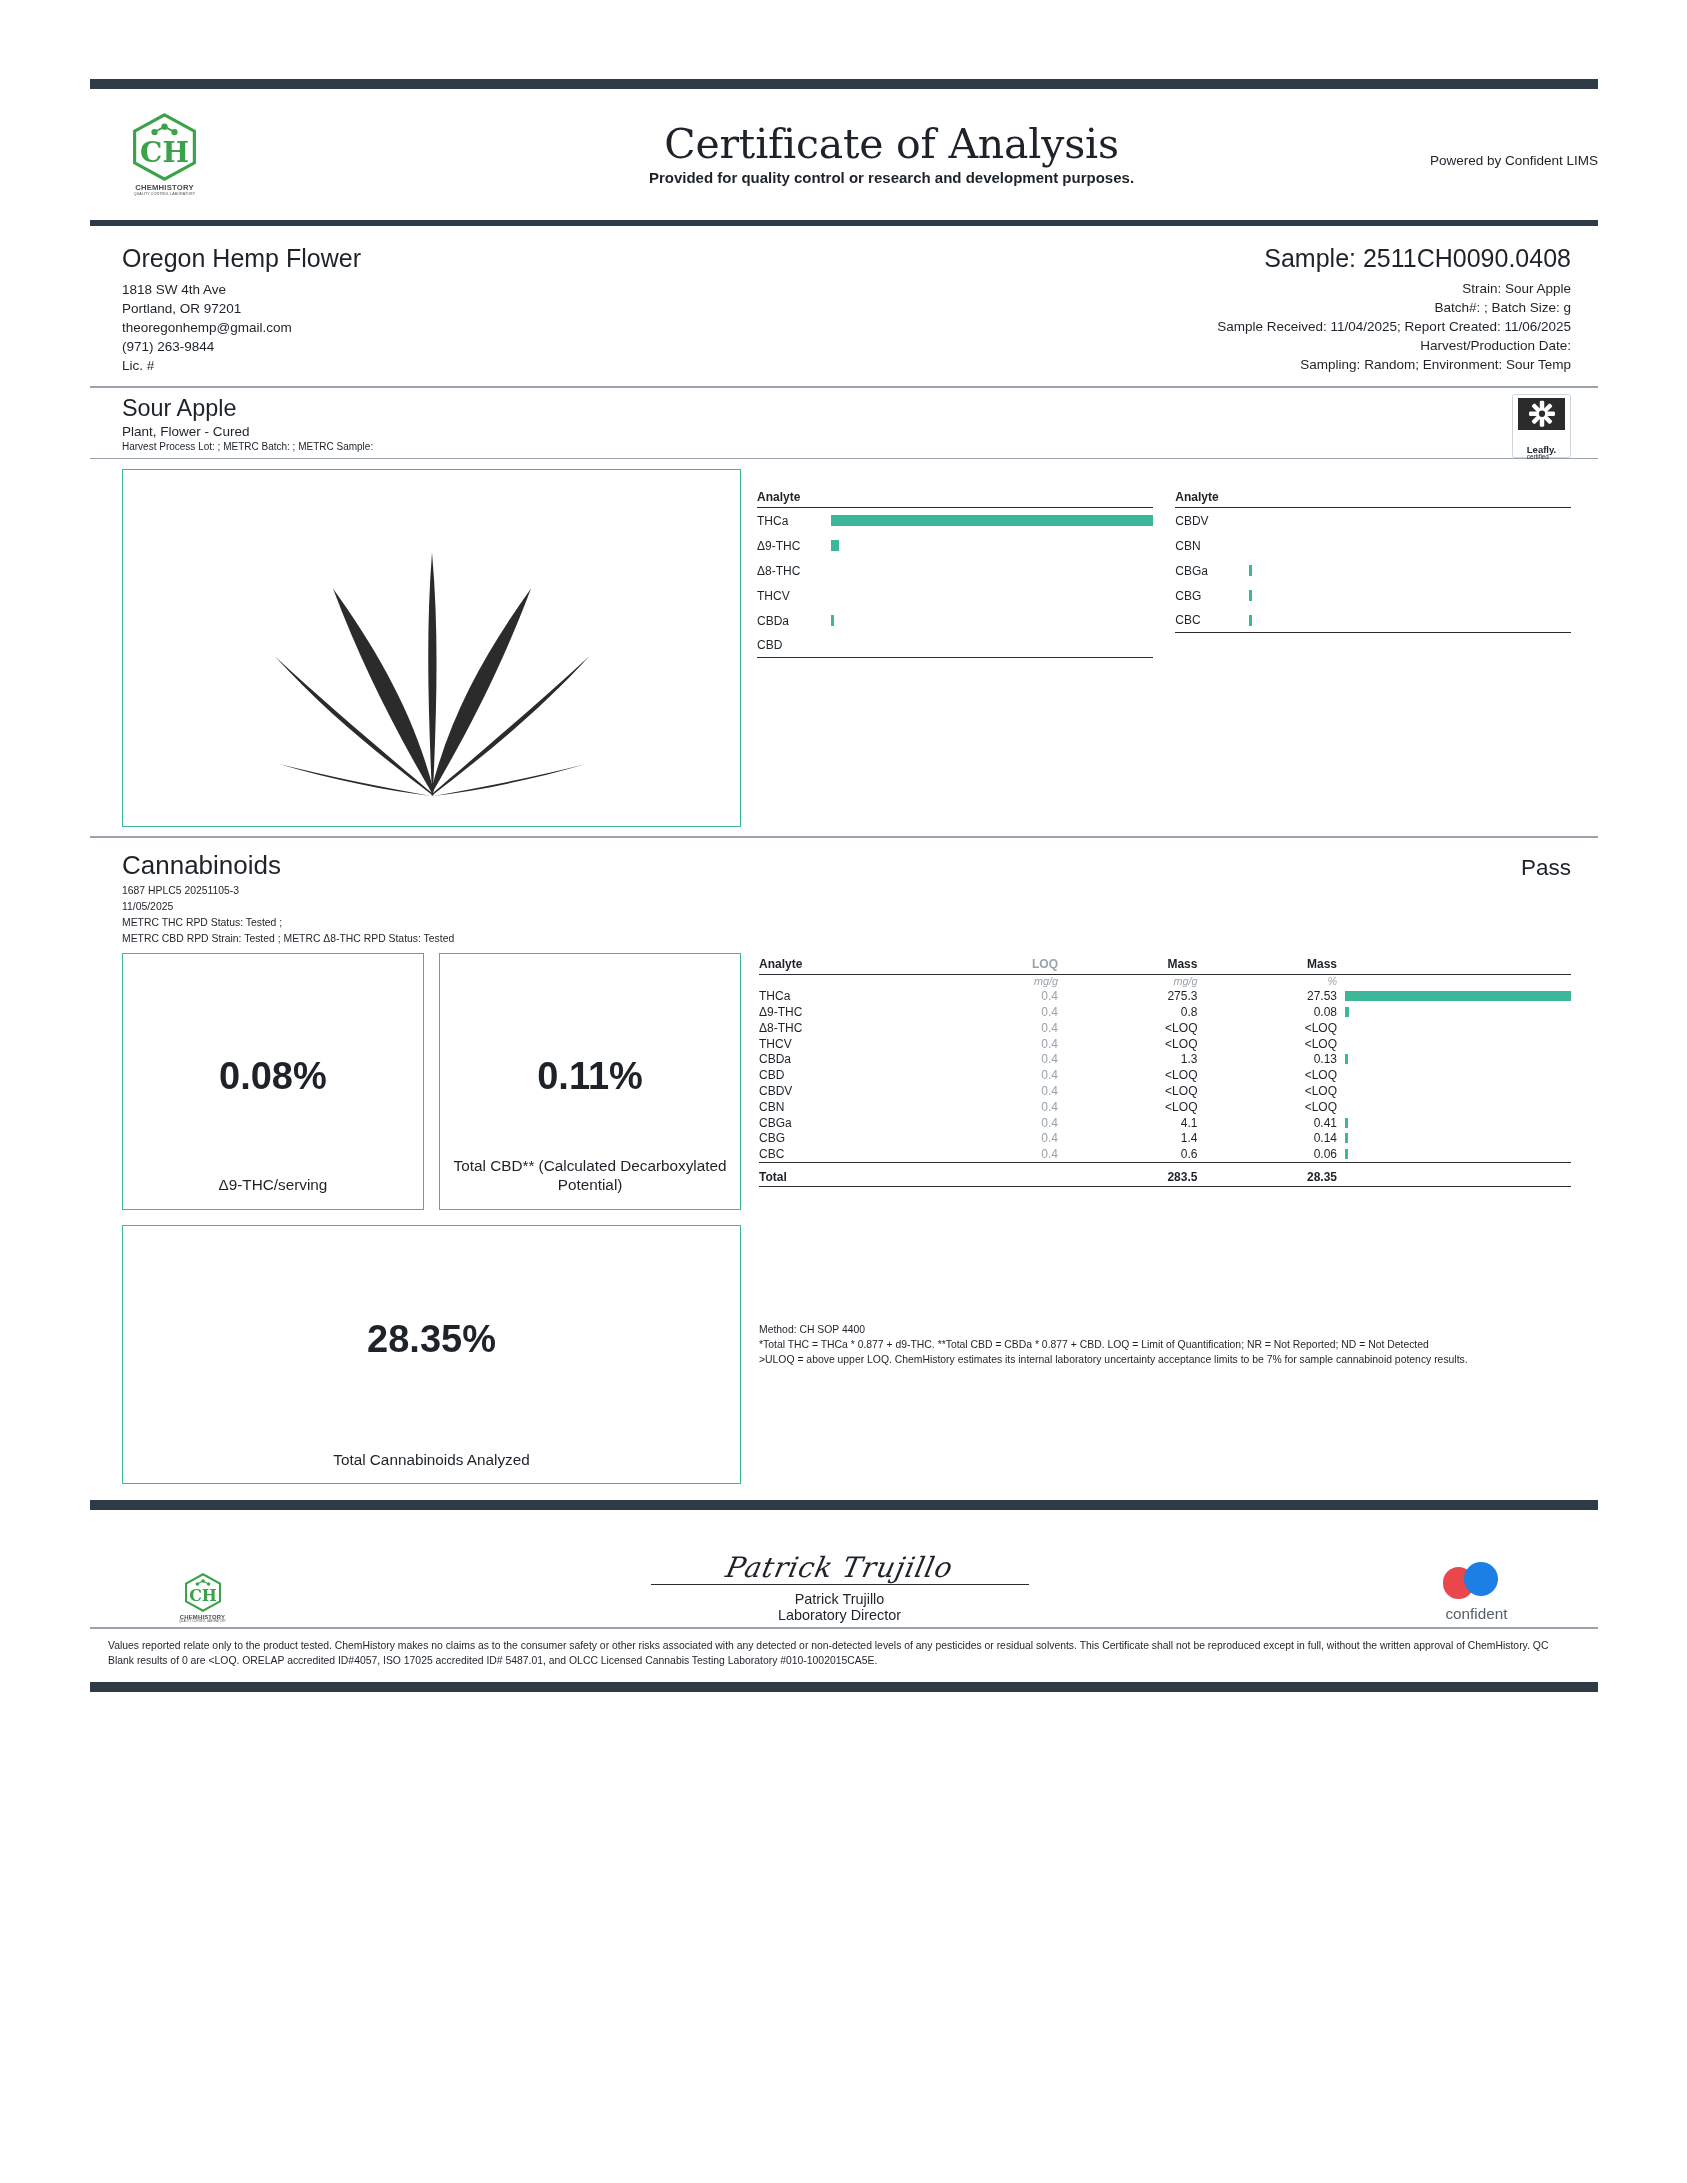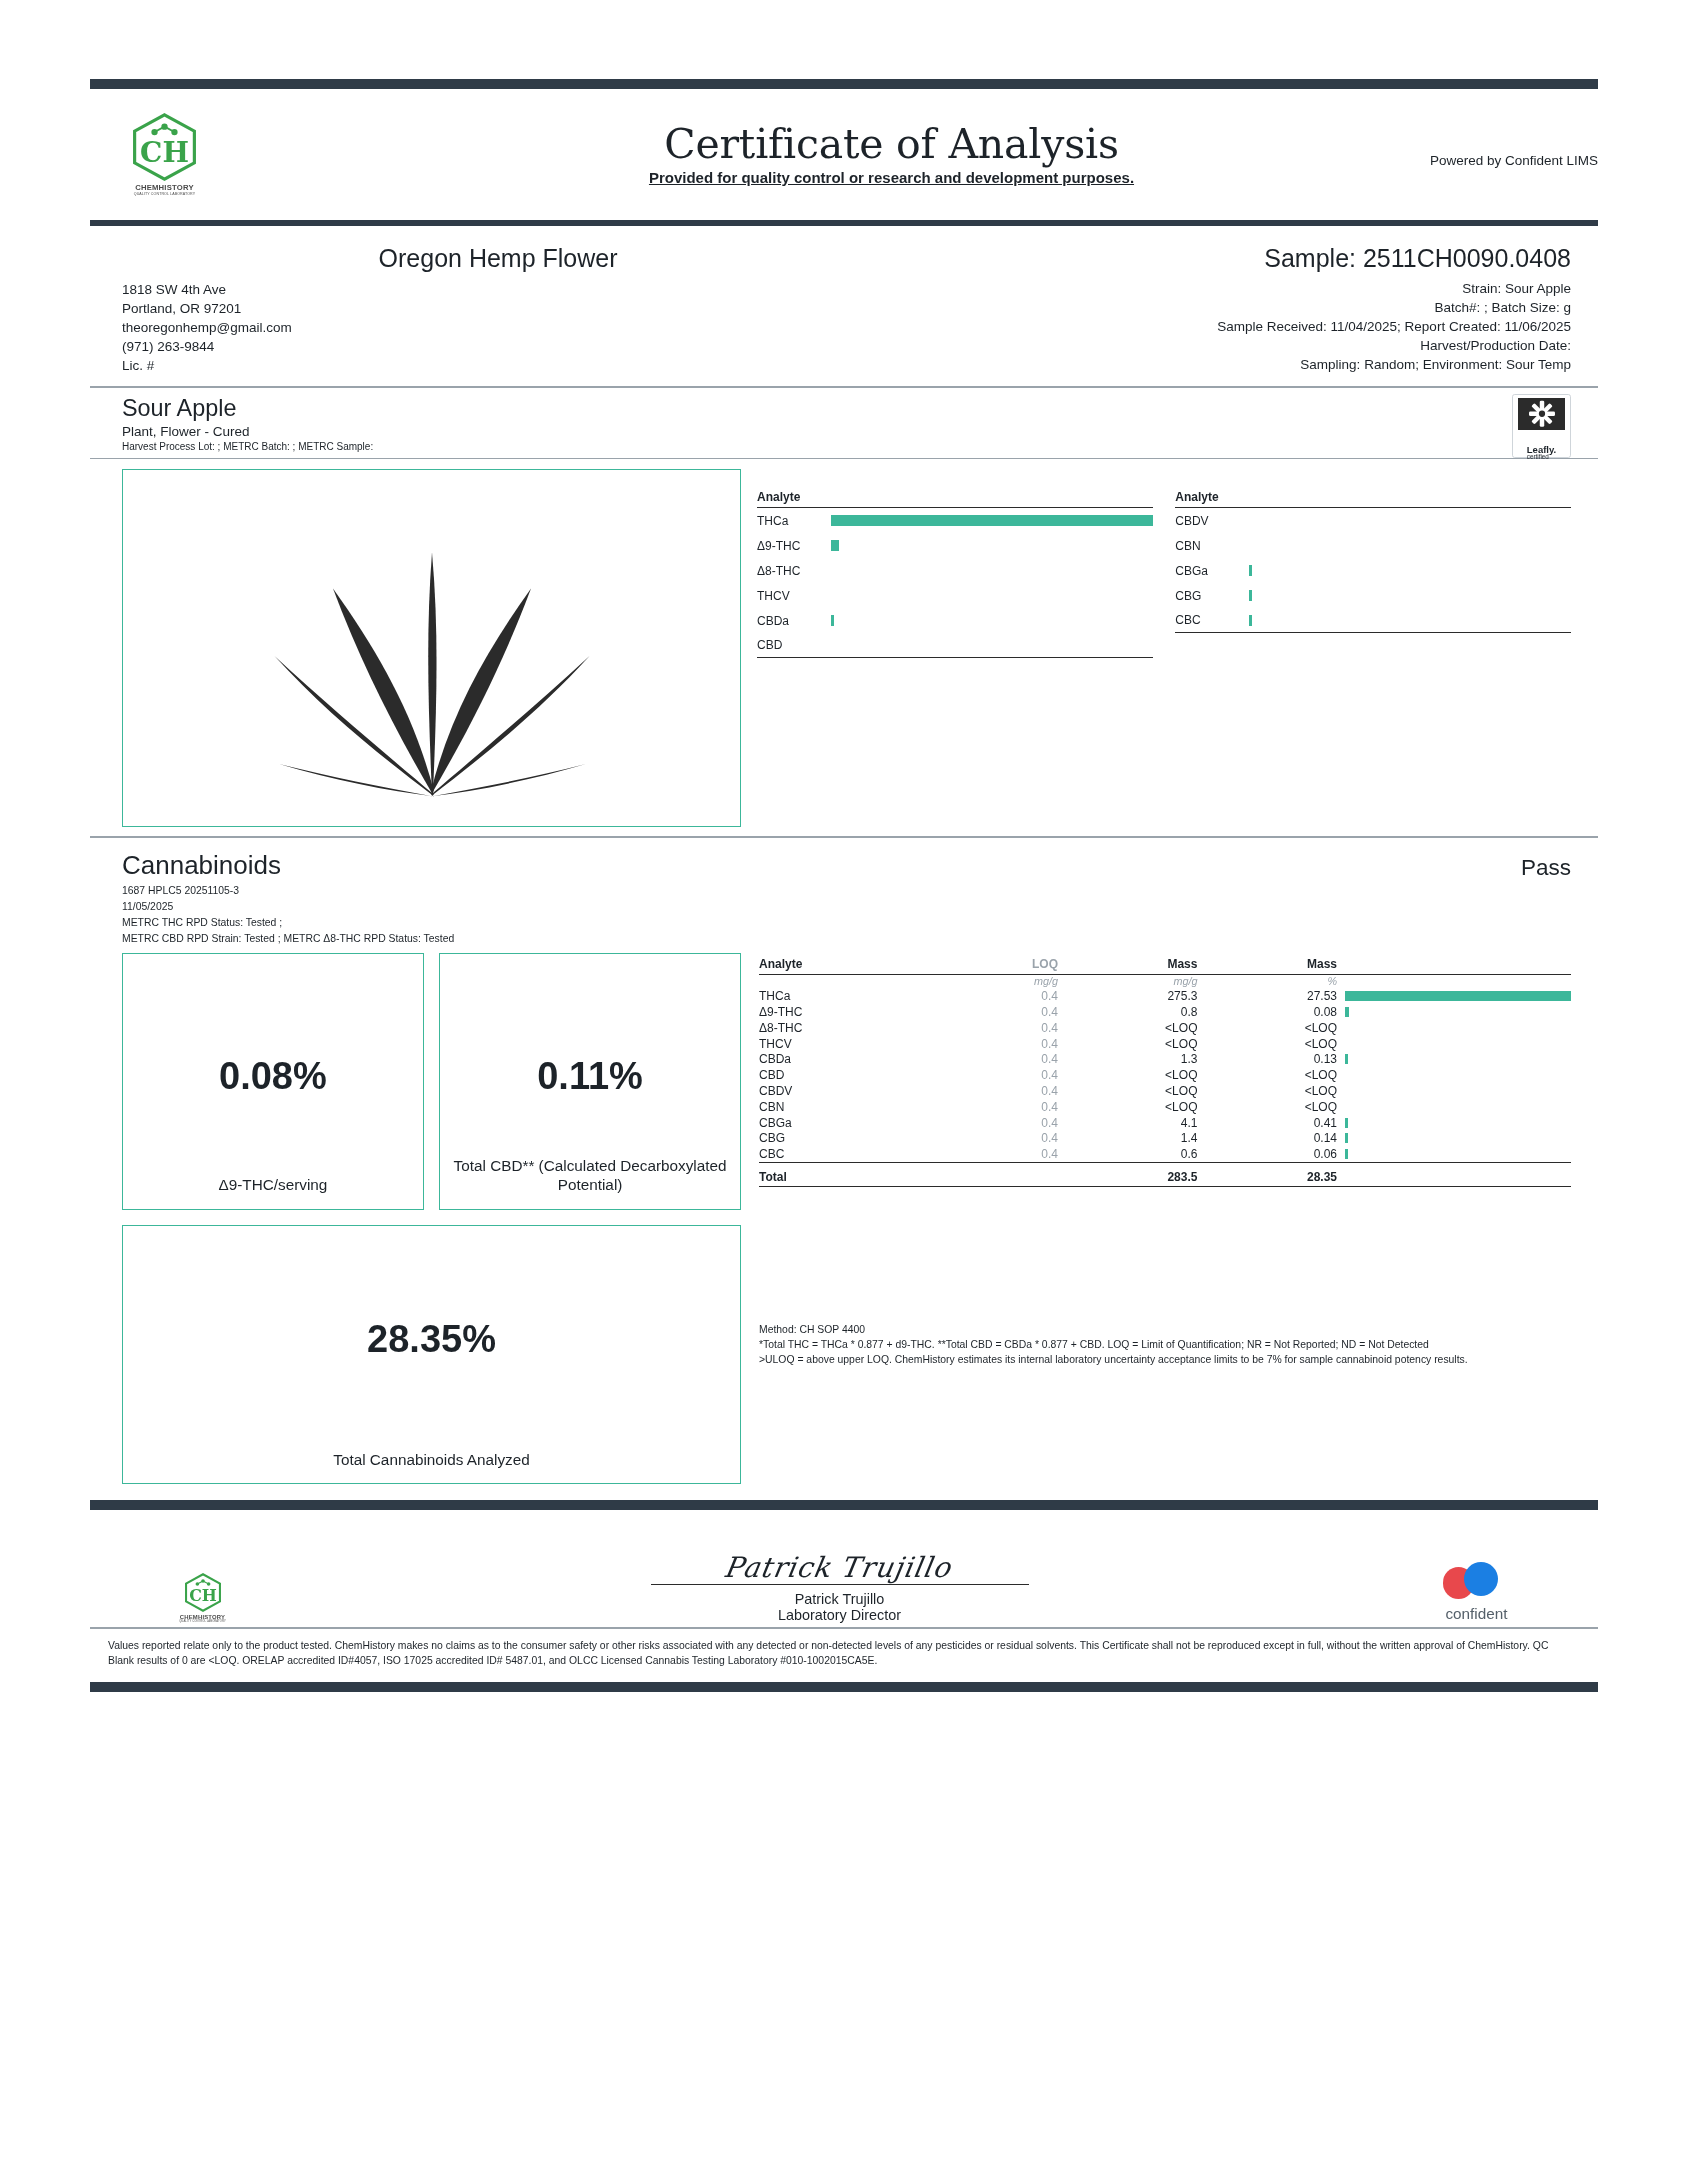--- a/index.html
+++ b/index.html
@@ -75,21 +75,20 @@
     font-weight: 400;
     line-height: 1.05;
     color: #1d2329;
     letter-spacing: -0.2px;
   }
   .coa-sub {
     font-size: 15px;
     font-weight: bold;
     margin-top: 2.7px;
     color: #1d2329;
-    text-decoration: underline;
   }
   .powered {
     position: absolute;
     right: 0;
     top: 64px;
     width: 306px;
     text-align: right;
     font-size: 13.5px;
     color: #1d2329;
   }
@@ -99,21 +98,20 @@
     display: flex;
     padding: 18px 0 10.8px 0;
   }
   .info-left { width: 52%; padding-left: 32px; }
   .info-right { width: 48%; text-align: right; padding-right: 27px; }
   .client-name {
     font-size: 25px;
     font-weight: 400;
     margin-bottom: 6.3px;
     font-family: "Liberation Sans", sans-serif;
-    text-align: center;
   }
   .client-line { font-size: 13.5px; line-height: 1.42; }
   .sample-id {
     font-size: 25px;
     font-weight: 400;
     margin-bottom: 5.4px;
   }
   .sample-line { font-size: 13.5px; line-height: 1.42; }
 
   

